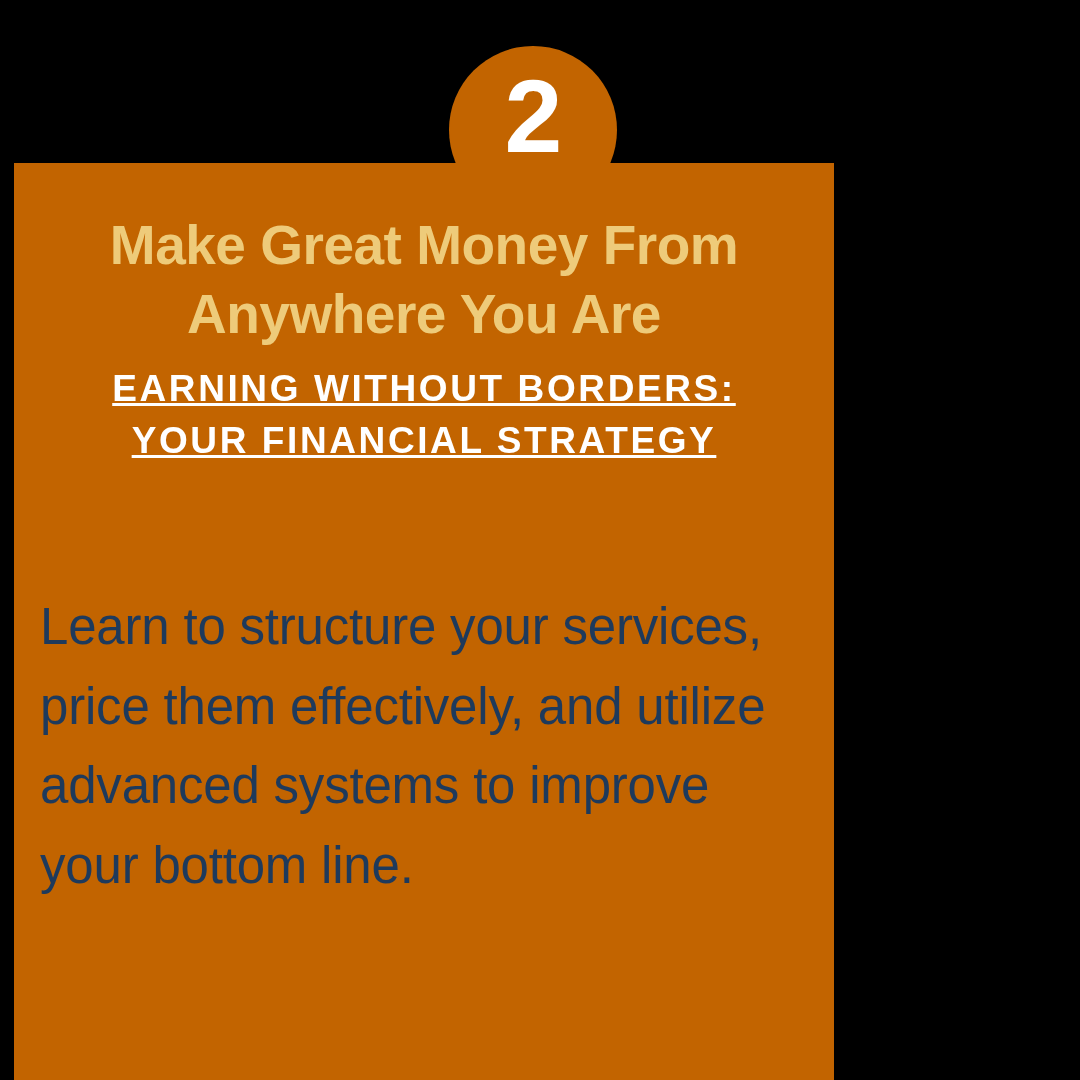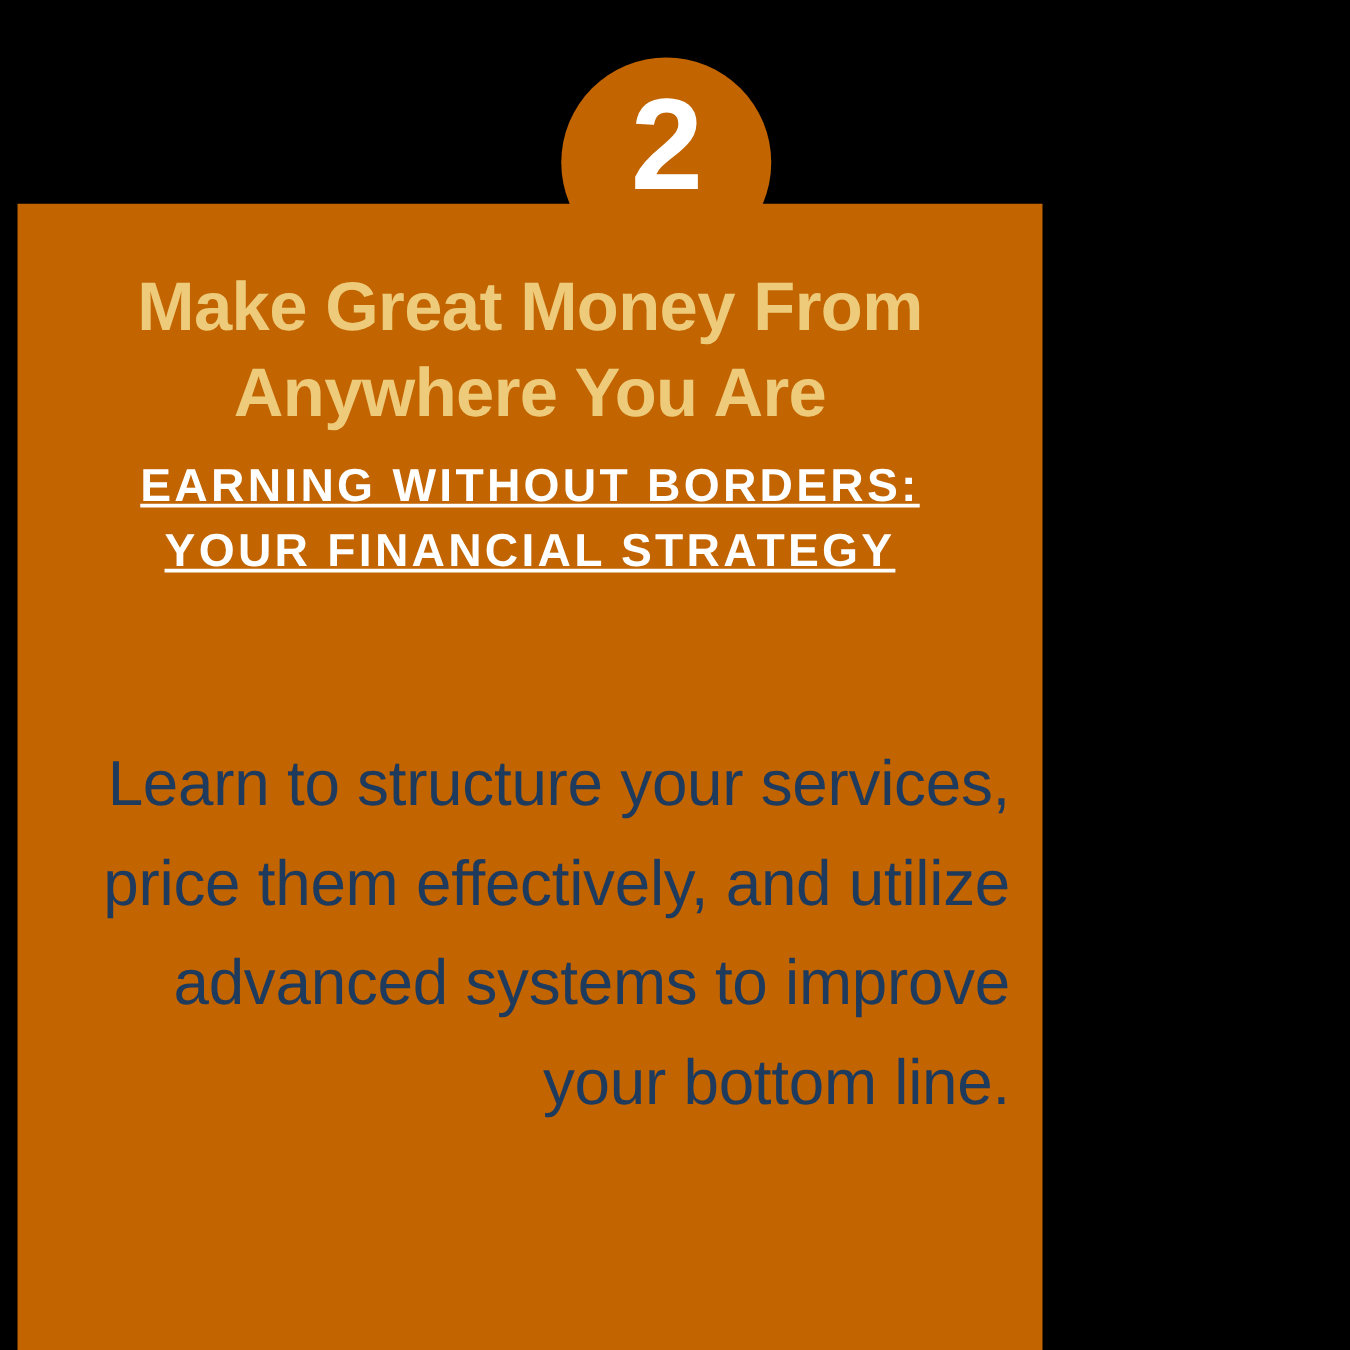--- a/index.html
+++ b/index.html
@@ -85,21 +85,21 @@
     letter-spacing: 2.6px;
     text-transform: uppercase;
     text-decoration: underline;
   }
 
   #body-block {
     position: absolute;
     left: 0;
     top: 424px;
     width: 100%;
-    text-align: right;
+    text-align: left;
   }
 
   #body-text {
     margin: 0;
     padding: 0 26px;
     color: #1E3A5C;
     font-size: 51px;
     font-weight: 400;
     line-height: 1.56;
     letter-spacing: -0.2px;

